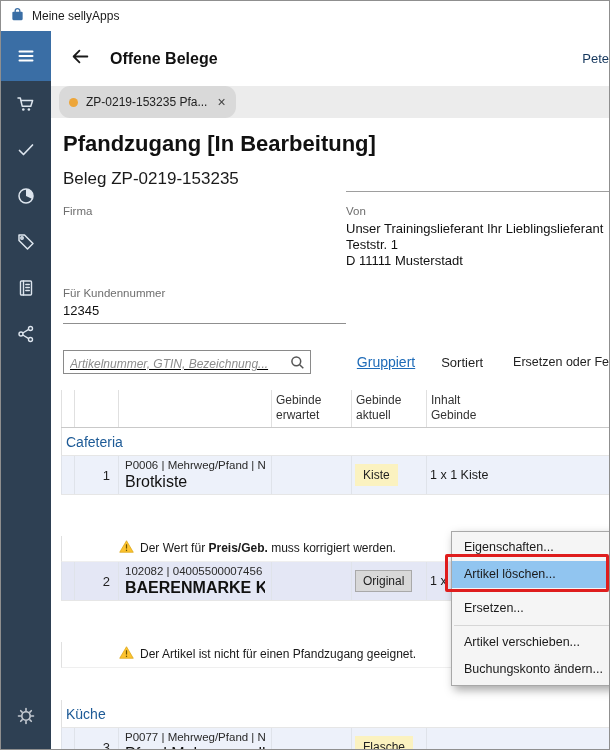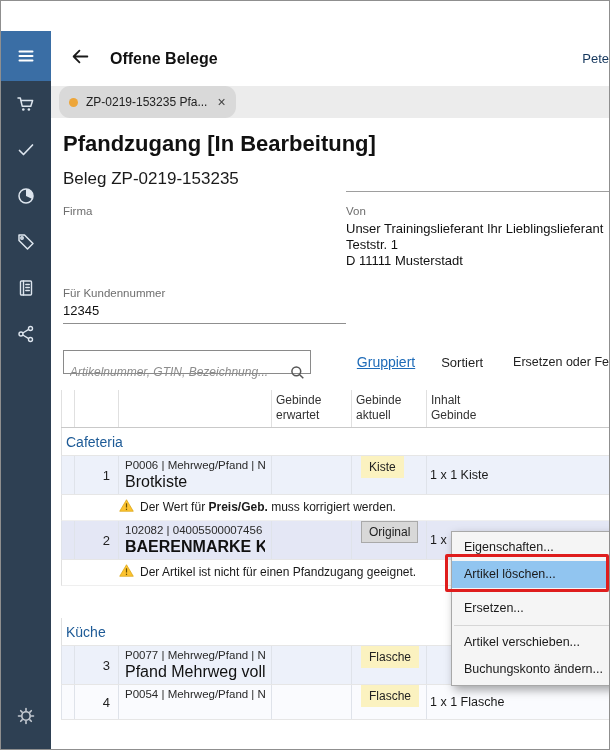--- a/index.html
+++ b/index.html
@@ -38,21 +38,21 @@
   .doc-subtitle { margin:12px 0 0 12px; font-size:17px; line-height:20px; color:#1a1a1a; }
   .subtitle-underline { position:absolute; top:73px; left:295px; right:0; border-top:1px solid #9e9e9e; }
 
   .fields { margin:16px 0 0 12px; display:grid; grid-template-columns:283px 1fr; row-gap:18px; }
   .field { align-content:start; }
   .f-label { font-size:11.5px; color:#6e6e6e; }
   .f-value { margin-top:4px; font-size:13px; color:#111; line-height:16px; white-space:pre-line; }
   .underlined .f-value { display:block; border-bottom:1px solid #8f8f8f; padding-bottom:4px; }
 
   .toolbar-row { margin:26px 0 0 12px; display:flex; align-items:center; }
-  .search-box { width:250px; height:24px; border:1px solid #8a8a8a; display:flex; align-items:flex-start; padding:14px 5px 0 6px; background:#fff; }
+  .search-box { width:250px; height:24px; border:1px solid #8a8a8a; display:flex; align-items:center; padding:4px 5px 0 6px; background:#fff;text-decoration:underline; }
   .search-box input { border:none; outline:none; flex:1; font-size:12px; color:#333; min-width:0; background:transparent; }
   .search-box input::placeholder { font-style:italic; color:#8c8c8c; }
   .link-grouped { margin-left:46px; font-size:14px; color:#1e6bb8; text-decoration:underline; cursor:pointer; }
   .link-sorted  { margin-left:26px; font-size:13px; color:#222; cursor:pointer; }
   .link-problems{ margin-left:30px; font-size:12.5px; color:#222; cursor:pointer; white-space:nowrap; }
 
   
   .tbl { margin:16px 0 0 10px; }
   .t-header, .t-row { display:grid; grid-template-columns:13px 44px 153px 80px 75px 1fr; }
   .t-header { height:38px; border-bottom:1px solid #c9c9c9; }
@@ -60,46 +60,55 @@
   .t-row { min-height:35px; border-bottom:1px solid #e6e6e6; }
   .t-row > div { border-left:1px solid #dfe3ea; }
   .row-bg1 { background:#edf1fa; }
   .row-sel { background:#e4e7f5; }
   .row-bg4 { background:#fafbfe; }
   .t-cell-index { display:flex; align-items:center; justify-content:flex-end; padding-right:8px; font-size:13px; color:#222; }
   .t-cell-desc { padding:3px 6px; overflow:hidden; }
   .meta { font-size:11.5px; color:#2a2a2a; white-space:nowrap; overflow:hidden; }
   .name { margin-top:2px; font-size:16px; color:#111; white-space:nowrap; overflow:hidden; }
   .name.bold { font-weight:bold; }
-  .t-cell-aktuell { display:flex; align-items:flex-start; padding-left:9px; }
+  .t-cell-aktuell { display:flex; align-items:center; padding-left:3px; }
   .badge { display:inline-block; font-size:12px; color:#222; padding:4px 8px; white-space:nowrap; cursor:pointer; }
   .badge.yellow { background:#fbf2c0; }
   .badge.gray { background:#d8d8d8; border:1px solid #a9a9a9; padding:3px 7px; }
   .t-cell-inhalt { display:flex; align-items:center; padding-left:3px; font-size:12.5px; color:#1a1a1a; white-space:nowrap; overflow:hidden; }
   .t-group { padding:6px 4px 5px; font-size:14px; color:#1d5a96; border-bottom:1px solid #e6e6e6; border-left:1px solid #e0e0e0; background:#fff; }
   .t-warning { display:flex; align-items:center; gap:6px; padding:4px 4px 5px 57px; font-size:12px; color:#1a1a1a;
-               border-bottom:1px solid #efefef; border-left:1px solid #e0e0e0; background:#fff; white-space:nowrap; overflow:hidden; }
+               border-bottom:1px solid #efefef; border-left:1px solid #e0e0e0; background:#fff; white-space:nowrap; overflow:hidden;margin-top:41px; }
   .t-warning svg { flex:0 0 auto; }
   .t-gap { height:32px; background:#fff; }
 
   
   .context-menu { position:absolute; left:450px; top:530px; width:170px; background:#f5f5f5;
                   border:1px solid #a8a8a8; box-shadow:3px 4px 9px rgba(0,0,0,.35); padding:2px 0; z-index:10; }
   .menu-item { height:27px; line-height:27px; padding-left:12px; font-size:12.5px; color:#1a1a1a; cursor:pointer; white-space:nowrap; overflow:hidden; }
   .menu-item.selected { background:#91c5f0; }
   .menu-sep { height:1px; background:#d6d6d6; margin:3px 2px; }
 
   .red-annotation { position:absolute; left:444px; top:553px; width:164px; height:38px;
                     border:3px solid #df1d1d; border-radius:2px; z-index:11; pointer-events:none; }
 </style>
 </head>
 <body>
 
 <div class="window">
 
+  <div class="titlebar">
+    <span>
+      <svg width="15" height="15" viewBox="0 0 16 16">
+          <rect x="2.5" y="5" width="11" height="9" rx="1.2" fill="#3a6ea5"></rect>
+          <path d="M5.5 6.5 V4.2 a2.5 2.5 0 0 1 5 0 V6.5" fill="none" stroke="#3a6ea5" stroke-width="1.4"></path>
+        </svg>
+    </span>
+    <span>Meine sellyApps</span>
+  </div>
 
   <nav class="sidebar">
     <div class="sb-btn hamburger">
       <span>
         <svg width="20" height="20" viewBox="0 0 20 20" stroke="#fff" stroke-width="2" stroke-linecap="round">
             <path d="M3.5 5.5 H16.5 M3.5 10 H16.5 M3.5 14.5 H16.5"></path>
           </svg>
       </span>
     </div>
     <div class="sb-btn">

